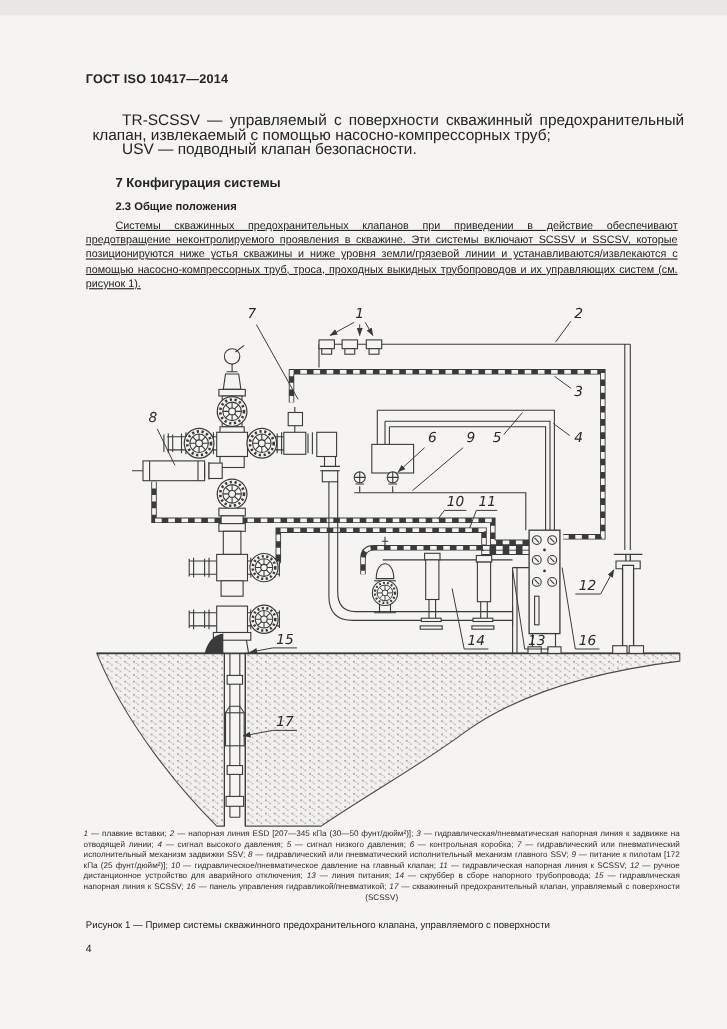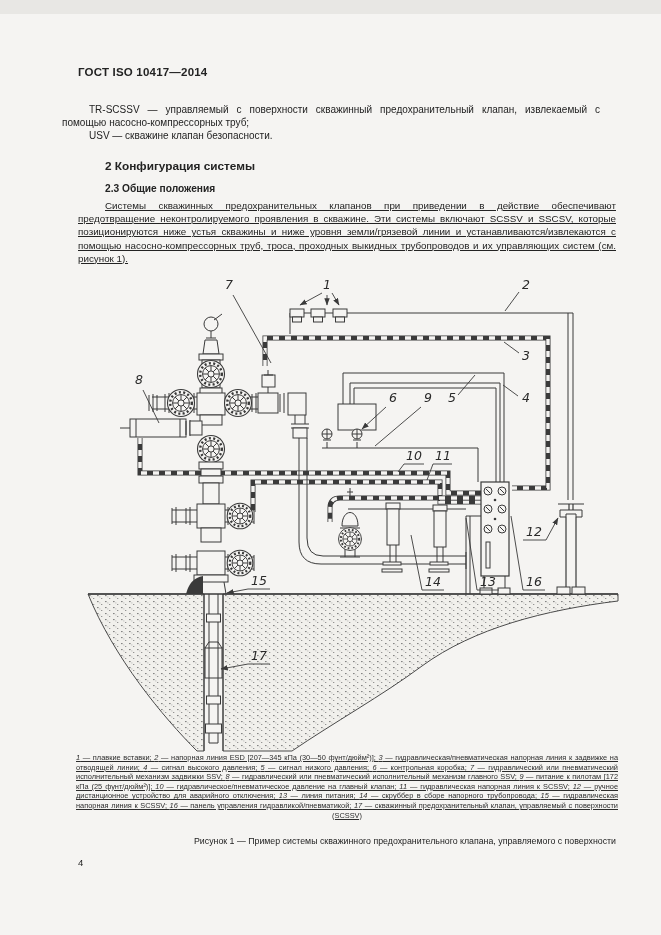--- a/index.html
+++ b/index.html
@@ -3,50 +3,50 @@
 <meta charset="utf-8">
 <style>
   html,body{margin:0;padding:0;background:#e8e7e4;}
   .page{
     position:relative;width:661px;height:935px;margin:14px auto;
     background:#f5f4f2;color:#232323;
     font-family:"Liberation Sans",sans-serif;overflow:hidden;
   }
   .abs{position:absolute;}
   .hdr{left:78px;top:52px;font-size:11.5px;font-weight:bold;letter-spacing:.2px;}
-  .intro{left:62px;top:89px;width:538px;font-size:10px;line-height:13.2px;text-align:justify;}
+  .intro{left:84px;top:89px;width:538px;font-size:14px;line-height:13.2px;text-align:justify;}
   .intro p{margin:0;text-indent:27px;}
   .sec{left:105px;top:145px;font-size:11.8px;font-weight:bold;margin:0;}
   .sub{left:105px;top:169px;font-size:10.2px;font-weight:bold;margin:0;}
   .bodytext{left:78px;top:185px;width:538px;font-size:9.8px;line-height:13.2px;text-align:justify;margin:0;text-indent:27px;text-decoration:underline;}
-  .legend{left:76px;top:739px;width:542px;font-size:7.4px;line-height:9.6px;text-align:justify;text-align-last:center;color:#2c2c2c;text-decoration:underline;}
+  .legend{left:76px;top:739px;width:542px;font-size:7.4px;line-height:9.6px;text-align:justify;text-align-last:center;color:#2c2c2c;}
   .legend i{font-style:italic;}
-  .caption{left:78px;top:822px;width:538px;font-size:8.8px;text-align:right;}
+  .caption{left:78px;top:822px;width:538px;font-size:8.8px;text-align:left;}
   .pagenum{left:78px;top:843px;font-size:9.5px;}
   svg text.co{font:italic 12.5px "DejaVu Sans",sans-serif;fill:#2a2a2a;}
   svg .ln{stroke:#3a3a3a;stroke-width:1;fill:none;}
   svg .ln2{stroke:#3a3a3a;stroke-width:1.2;fill:none;}
   svg .bx{stroke:#3a3a3a;stroke-width:1;fill:#f5f4f2;}
   svg .rr{stroke:#3a3a3a;stroke-width:5;fill:none;}
   svg .rr2{stroke:#f5f4f2;stroke-width:3.4;fill:none;stroke-dasharray:6 6;}
   svg .co-shelf{stroke:#3a3a3a;stroke-width:.9;fill:none;}
 </style>
 </head>
 <body>
 
 <div class="page">
 
   <div class="abs hdr">ГОСТ ISO 10417—2014</div>
 
   <div class="abs intro">
     <p>TR-SCSSV — управляемый с поверхности скважинный предохранительный клапан, извлекаемый с помощью насосно-компрессорных труб;</p>
-    <p>USV — скважине клапан безопасности.</p>
+    <p>USV — подводный клапан безопасности.</p>
   </div>
 
-  <h1 class="abs sec">2  Конфигурация системы</h1>
+  <h1 class="abs sec">7  Конфигурация системы</h1>
   <h2 class="abs sub">2.3  Общие положения</h2>
   <p class="abs bodytext">Системы скважинных предохранительных клапанов при приведении в действие обеспечивают предотвращение неконтролируемого проявления в скважине. Эти системы включают SCSSV и SSCSV, которые позиционируются ниже устья скважины и ниже уровня земли/грязевой линии и устанавливаются/извлекаются с помощью насосно-компрессорных труб, троса, проходных выкидных трубопроводов и их управляющих систем (см. рисунок 1).</p>
 
   <svg class="abs" style="left:0;top:262px" width="661" height="478" viewBox="0 0 661 478">
     <defs>
       <marker id="arr" markerWidth="9" markerHeight="8" refX="7.5" refY="3" orient="auto">
         <path d="M0,0L8,3L0,6Z" fill="#3a3a3a"></path>
       </marker>
       <g id="wheel">
         <circle r="13.5" fill="#f5f4f2" stroke="#3a3a3a" stroke-width="1.1"></circle>

